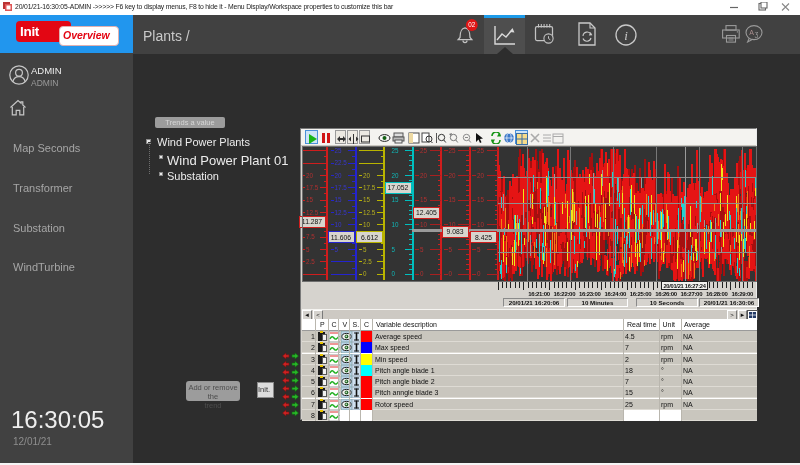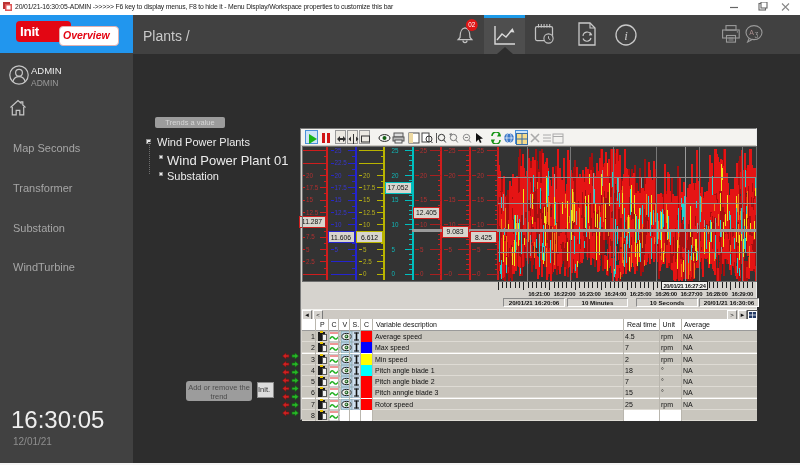--- a/index.html
+++ b/index.html
@@ -109,21 +109,21 @@
 <div class="abs" style="left:149px;top:145px;width:1px;height:29px;border-left:1px dotted #6e6e6e"></div>
 <div class="abs" style="left:155px;top:117px;width:70px;height:11px;background:#9c9c9c;border-radius:2px;font-size:7.5px;color:#d6d6d6;text-align:center;line-height:11px">Trends a value</div>
 <div class="abs" style="left:146px;top:138.5px;width:5px;height:5px;background:#e8e8e8;border:1px solid #888"></div>
 <div class="abs" style="left:147.5px;top:141.5px;width:4px;height:1px;background:#333"></div>
 <span class="abs" style="left:157px;top:136px;font-size:11px;color:#ececec">Wind Power Plants</span>
 <div class="abs" style="left:158.8px;top:154.5px;width:4.5px;height:4.5px;background:#e8e8e8;border:1px solid #888"></div>
 <span class="abs" style="left:167px;top:152.5px;font-size:13px;color:#ececec">Wind Power Plant 01</span>
 <div class="abs" style="left:158.8px;top:171.5px;width:4.5px;height:4.5px;background:#e8e8e8;border:1px solid #888"></div>
 <span class="abs" style="left:167px;top:169.5px;font-size:11px;color:#ececec">Substation</span>
 
-<div class="abs" style="left:186px;top:381px;width:66px;height:20px;background:#9c9c9c;border-radius:3px;font-size:7.5px;color:#4d4d4d;text-align:center;line-height:9px;padding-top:2px">Add or remove the<br>trend</div>
+<div class="abs" style="left:186px;top:381px;width:54px;height:20px;background:#9c9c9c;border-radius:3px;font-size:7.5px;color:#4d4d4d;text-align:center;line-height:9px;padding-top:2px">Add or remove the<br>trend</div>
 <div class="abs" style="left:257px;top:382px;width:17px;height:16px;background:#dcdcdc;border:1px solid #8a8a8a;font-size:7.5px;color:#333;text-align:left;line-height:14px">Init.</div>
 <svg width="17" height="68" viewBox="0 0 17 68" style="position:absolute;left:282px;top:352px">
 <path d="M0.5 4.0 L4 1.0 V2.8 H7 V5.2 H4 V7.0 Z" fill="#cc2222" stroke="#7a1010" stroke-width="0.6"></path>
 <path d="M16.5 4.0 L13 1.0 V2.8 H10 V5.2 H13 V7.0 Z" fill="#2ab52a" stroke="#0f6e0f" stroke-width="0.6"></path>
 <path d="M0.5 12.2 L4 9.2 V11.0 H7 V13.3 H4 V15.2 Z" fill="#cc2222" stroke="#7a1010" stroke-width="0.6"></path>
 <path d="M16.5 12.2 L13 9.2 V11.0 H10 V13.3 H13 V15.2 Z" fill="#2ab52a" stroke="#0f6e0f" stroke-width="0.6"></path>
 <path d="M0.5 20.3 L4 17.3 V19.1 H7 V21.5 H4 V23.3 Z" fill="#cc2222" stroke="#7a1010" stroke-width="0.6"></path>
 <path d="M16.5 20.3 L13 17.3 V19.1 H10 V21.5 H13 V23.3 Z" fill="#2ab52a" stroke="#0f6e0f" stroke-width="0.6"></path>
 <path d="M0.5 28.5 L4 25.5 V27.3 H7 V29.7 H4 V31.5 Z" fill="#cc2222" stroke="#7a1010" stroke-width="0.6"></path>
 <path d="M16.5 28.5 L13 25.5 V27.3 H10 V29.7 H13 V31.5 Z" fill="#2ab52a" stroke="#0f6e0f" stroke-width="0.6"></path>

